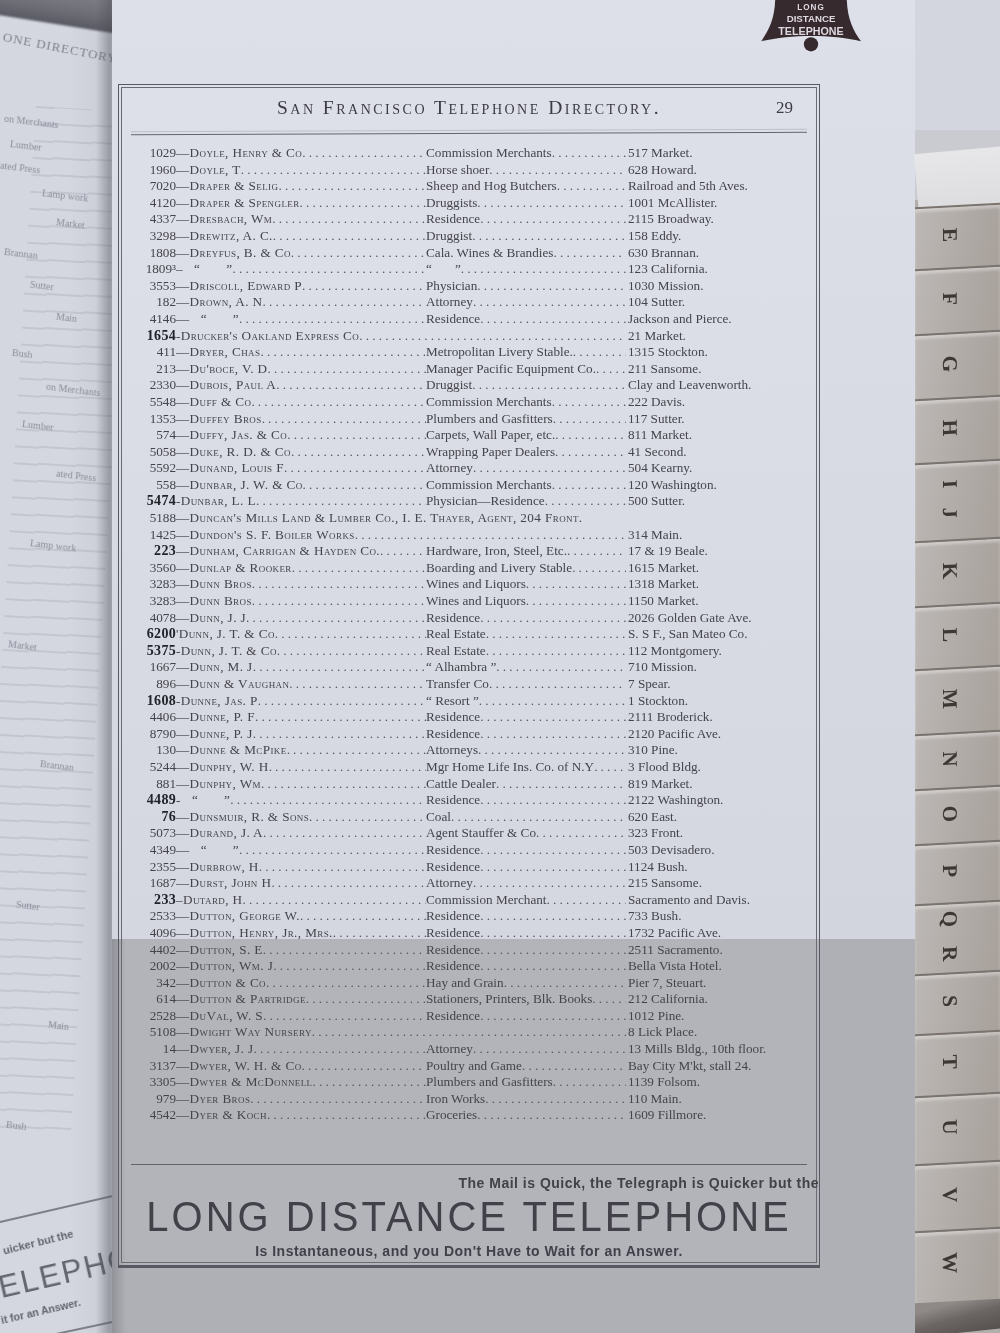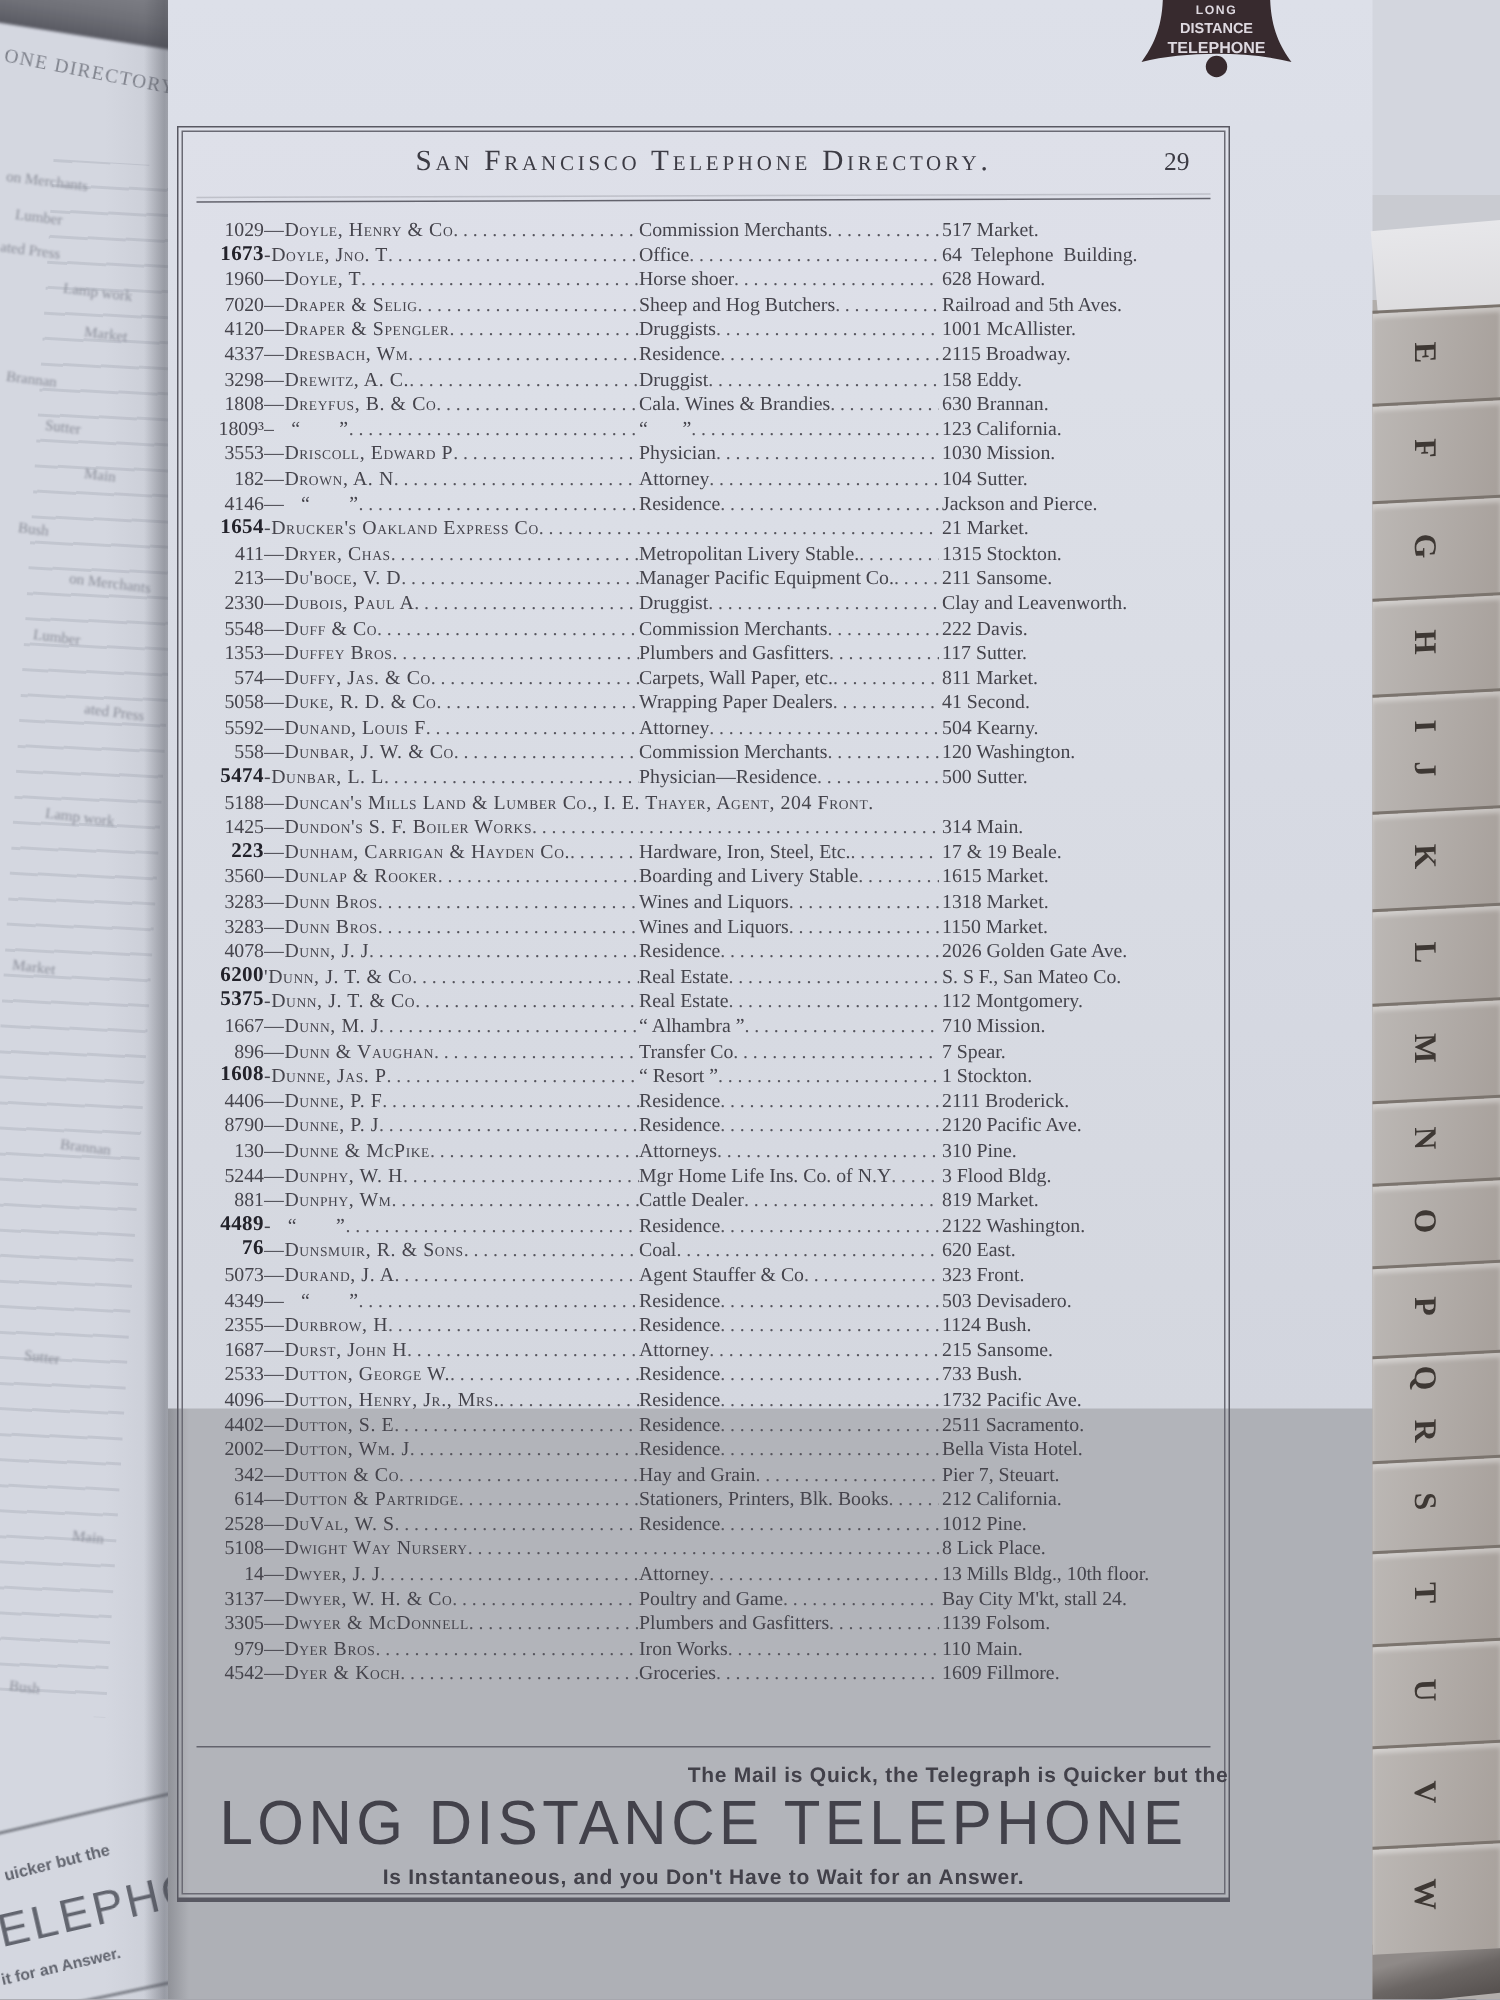--- a/index.html
+++ b/index.html
@@ -140,26 +140,20 @@
       </div>
       <div class="hdr-rule"></div>
 
       <div class="entries">
           <div class="row">
     <span class="num">1029</span>
     <span class="cell cname"><span class="t sc">—Doyle, Henry &amp; Co</span><span class="dots"></span></span>
     <span class="cell cocc"><span class="t">Commission Merchants</span><span class="dots"></span></span>
     <span class="cell caddr"><span class="t">517 Market.</span></span>
   </div>
-          <div class="row bold">
-    <span class="num">1673</span>
-    <span class="cell cname"><span class="t sc">-Doyle, Jno. T</span><span class="dots"></span></span>
-    <span class="cell cocc"><span class="t">Office</span><span class="dots"></span></span>
-    <span class="cell caddr"><span class="t">64  Telephone  Building.</span></span>
-  </div>
           <div class="row">
     <span class="num">1960</span>
     <span class="cell cname"><span class="t sc">—Doyle, T</span><span class="dots"></span></span>
     <span class="cell cocc"><span class="t">Horse shoer</span><span class="dots"></span></span>
     <span class="cell caddr"><span class="t">628 Howard.</span></span>
   </div>
           <div class="row">
     <span class="num">7020</span>
     <span class="cell cname"><span class="t sc">—Draper &amp; Selig</span><span class="dots"></span></span>
     <span class="cell cocc"><span class="t">Sheep and Hog Butchers</span><span class="dots"></span></span>
@@ -409,20 +403,26 @@
     <span class="num">2355</span>
     <span class="cell cname"><span class="t sc">—Durbrow, H</span><span class="dots"></span></span>
     <span class="cell cocc"><span class="t">Residence</span><span class="dots"></span></span>
     <span class="cell caddr"><span class="t">1124 Bush.</span></span>
   </div>
           <div class="row">
     <span class="num">1687</span>
     <span class="cell cname"><span class="t sc">—Durst, John H</span><span class="dots"></span></span>
     <span class="cell cocc"><span class="t">Attorney</span><span class="dots"></span></span>
     <span class="cell caddr"><span class="t">215 Sansome.</span></span>
+  </div>
+          <div class="row bold">
+    <span class="num">233</span>
+    <span class="cell cname"><span class="t sc">–Dutard, H</span><span class="dots"></span></span>
+    <span class="cell cocc"><span class="t">Commission Merchant</span><span class="dots"></span></span>
+    <span class="cell caddr"><span class="t">Sacramento and Davis.</span></span>
   </div>
           <div class="row">
     <span class="num">2533</span>
     <span class="cell cname"><span class="t sc">—Dutton, George W.</span><span class="dots"></span></span>
     <span class="cell cocc"><span class="t">Residence</span><span class="dots"></span></span>
     <span class="cell caddr"><span class="t">733 Bush.</span></span>
   </div>
           <div class="row">
     <span class="num">4096</span>
     <span class="cell cname"><span class="t sc">—Dutton, Henry, Jr., Mrs.</span><span class="dots"></span></span>

